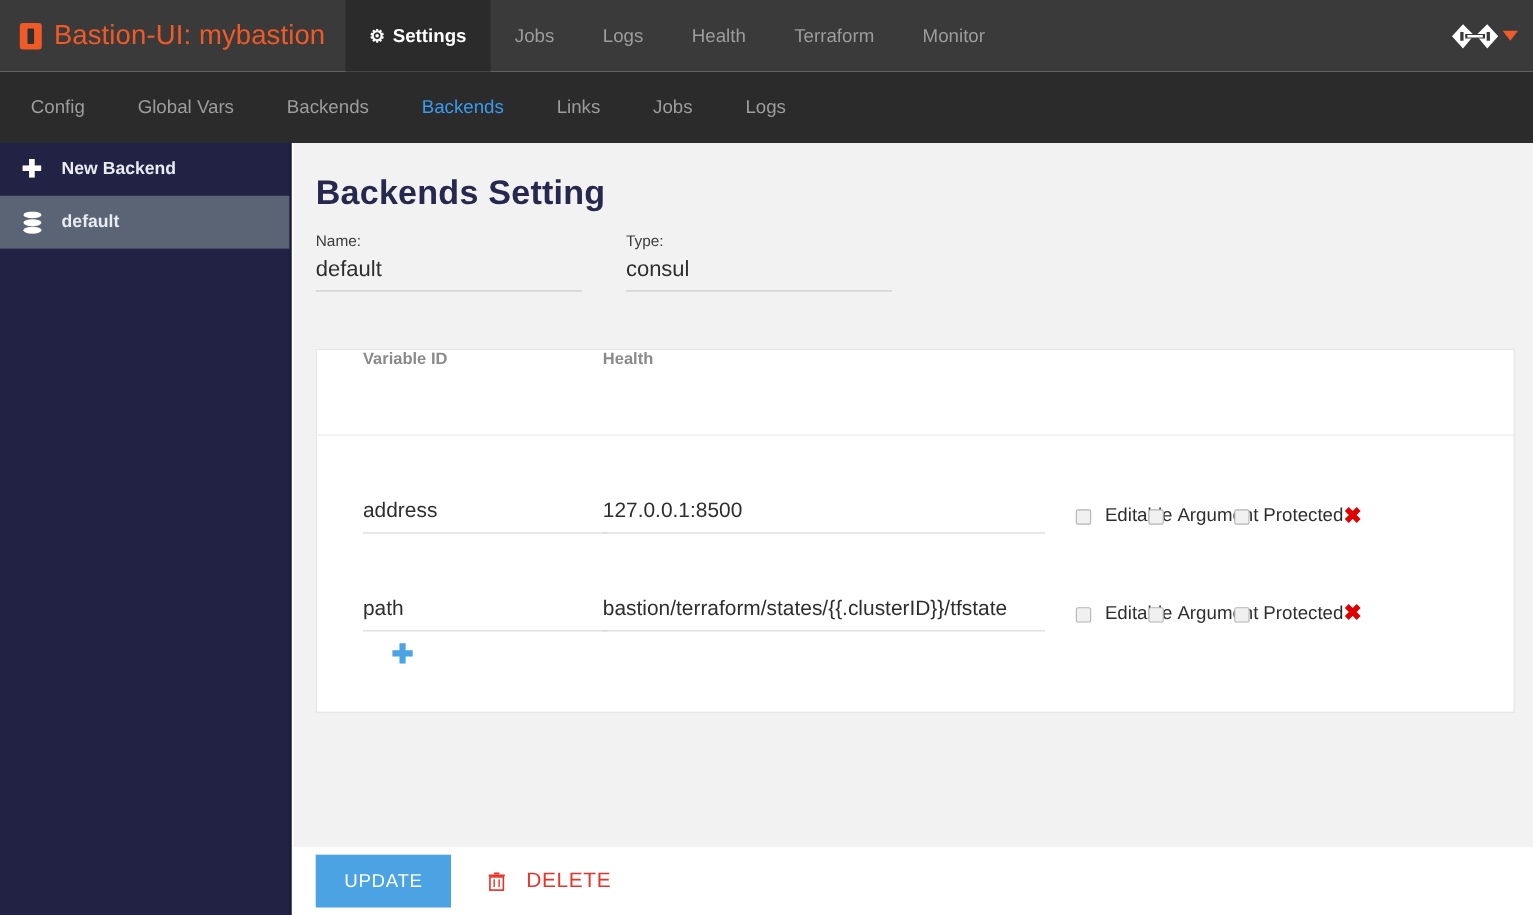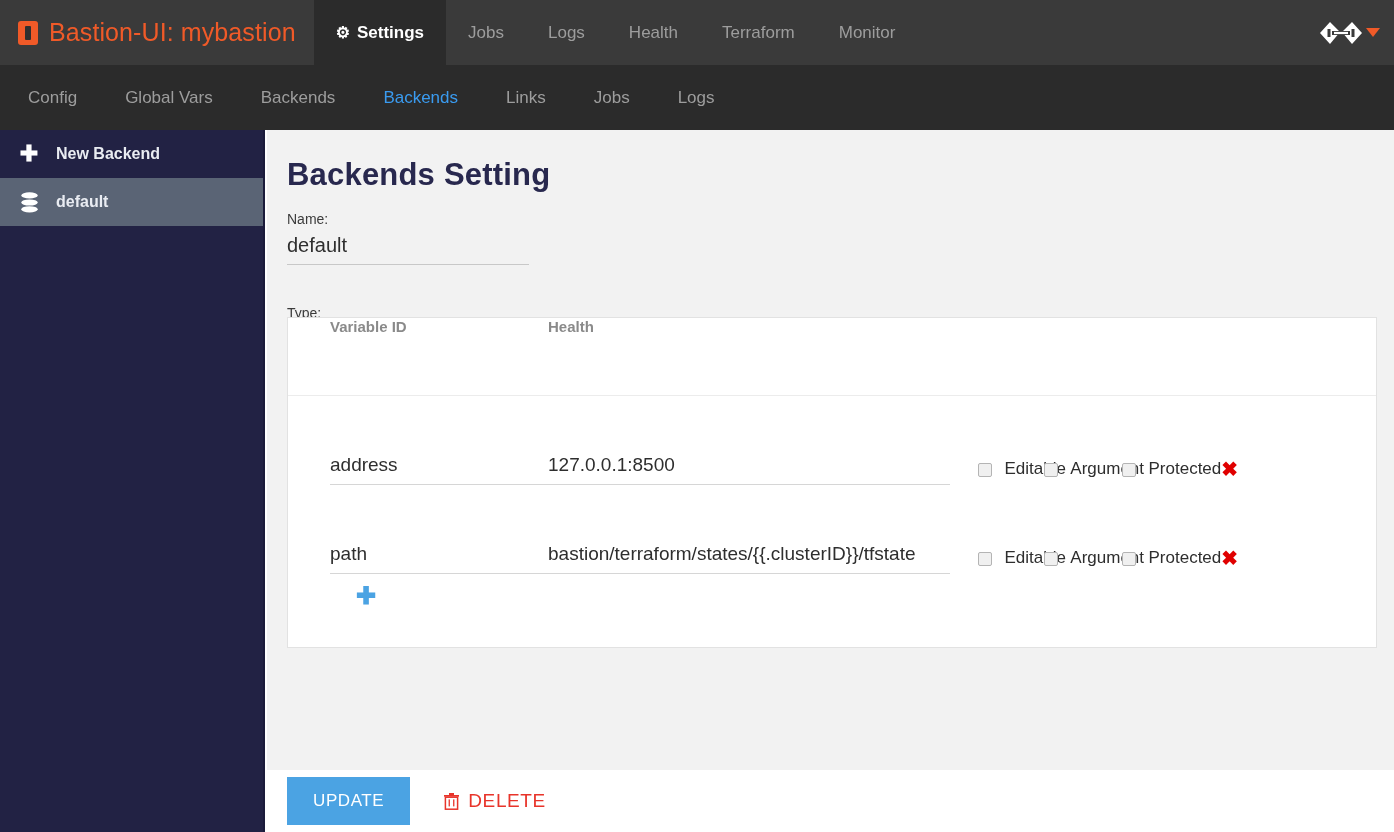--- a/index.html
+++ b/index.html
@@ -121,21 +121,20 @@
     font-weight: bold;
     color: #28284e;
     letter-spacing: .2px;
   }
 
   
   .top-form {
     display: flex;
     padding: 18px 0 0 20px;
     gap: 40px;
-    flex-direction: column;
   }
   .field { width: 242px; }
   .field-label {
     font-size: 14px;
     color: #3b3b3b;
     margin-bottom: 5px;
   }
   .field-input {
     width: 100%;
     border: none;
@@ -258,21 +257,21 @@
     height: 48px;
     cursor: pointer;
   }
   .btn-delete {
     background: transparent;
     border: none;
     color: #e8342a;
     font-family: "Liberation Sans", sans-serif;
     font-size: 19px;
     letter-spacing: .6px;
-    display: flex; align-items: center; gap: 9px;
+    display: flex; align-items: center; gap: 19px;
     padding: 0 16px;
     height: 44px;
     cursor: pointer;
   }
   .trash { width: 15px; height: 17px; display: block; }
 </style>
 </head>
 <body>
 
 <div class="navbar">

